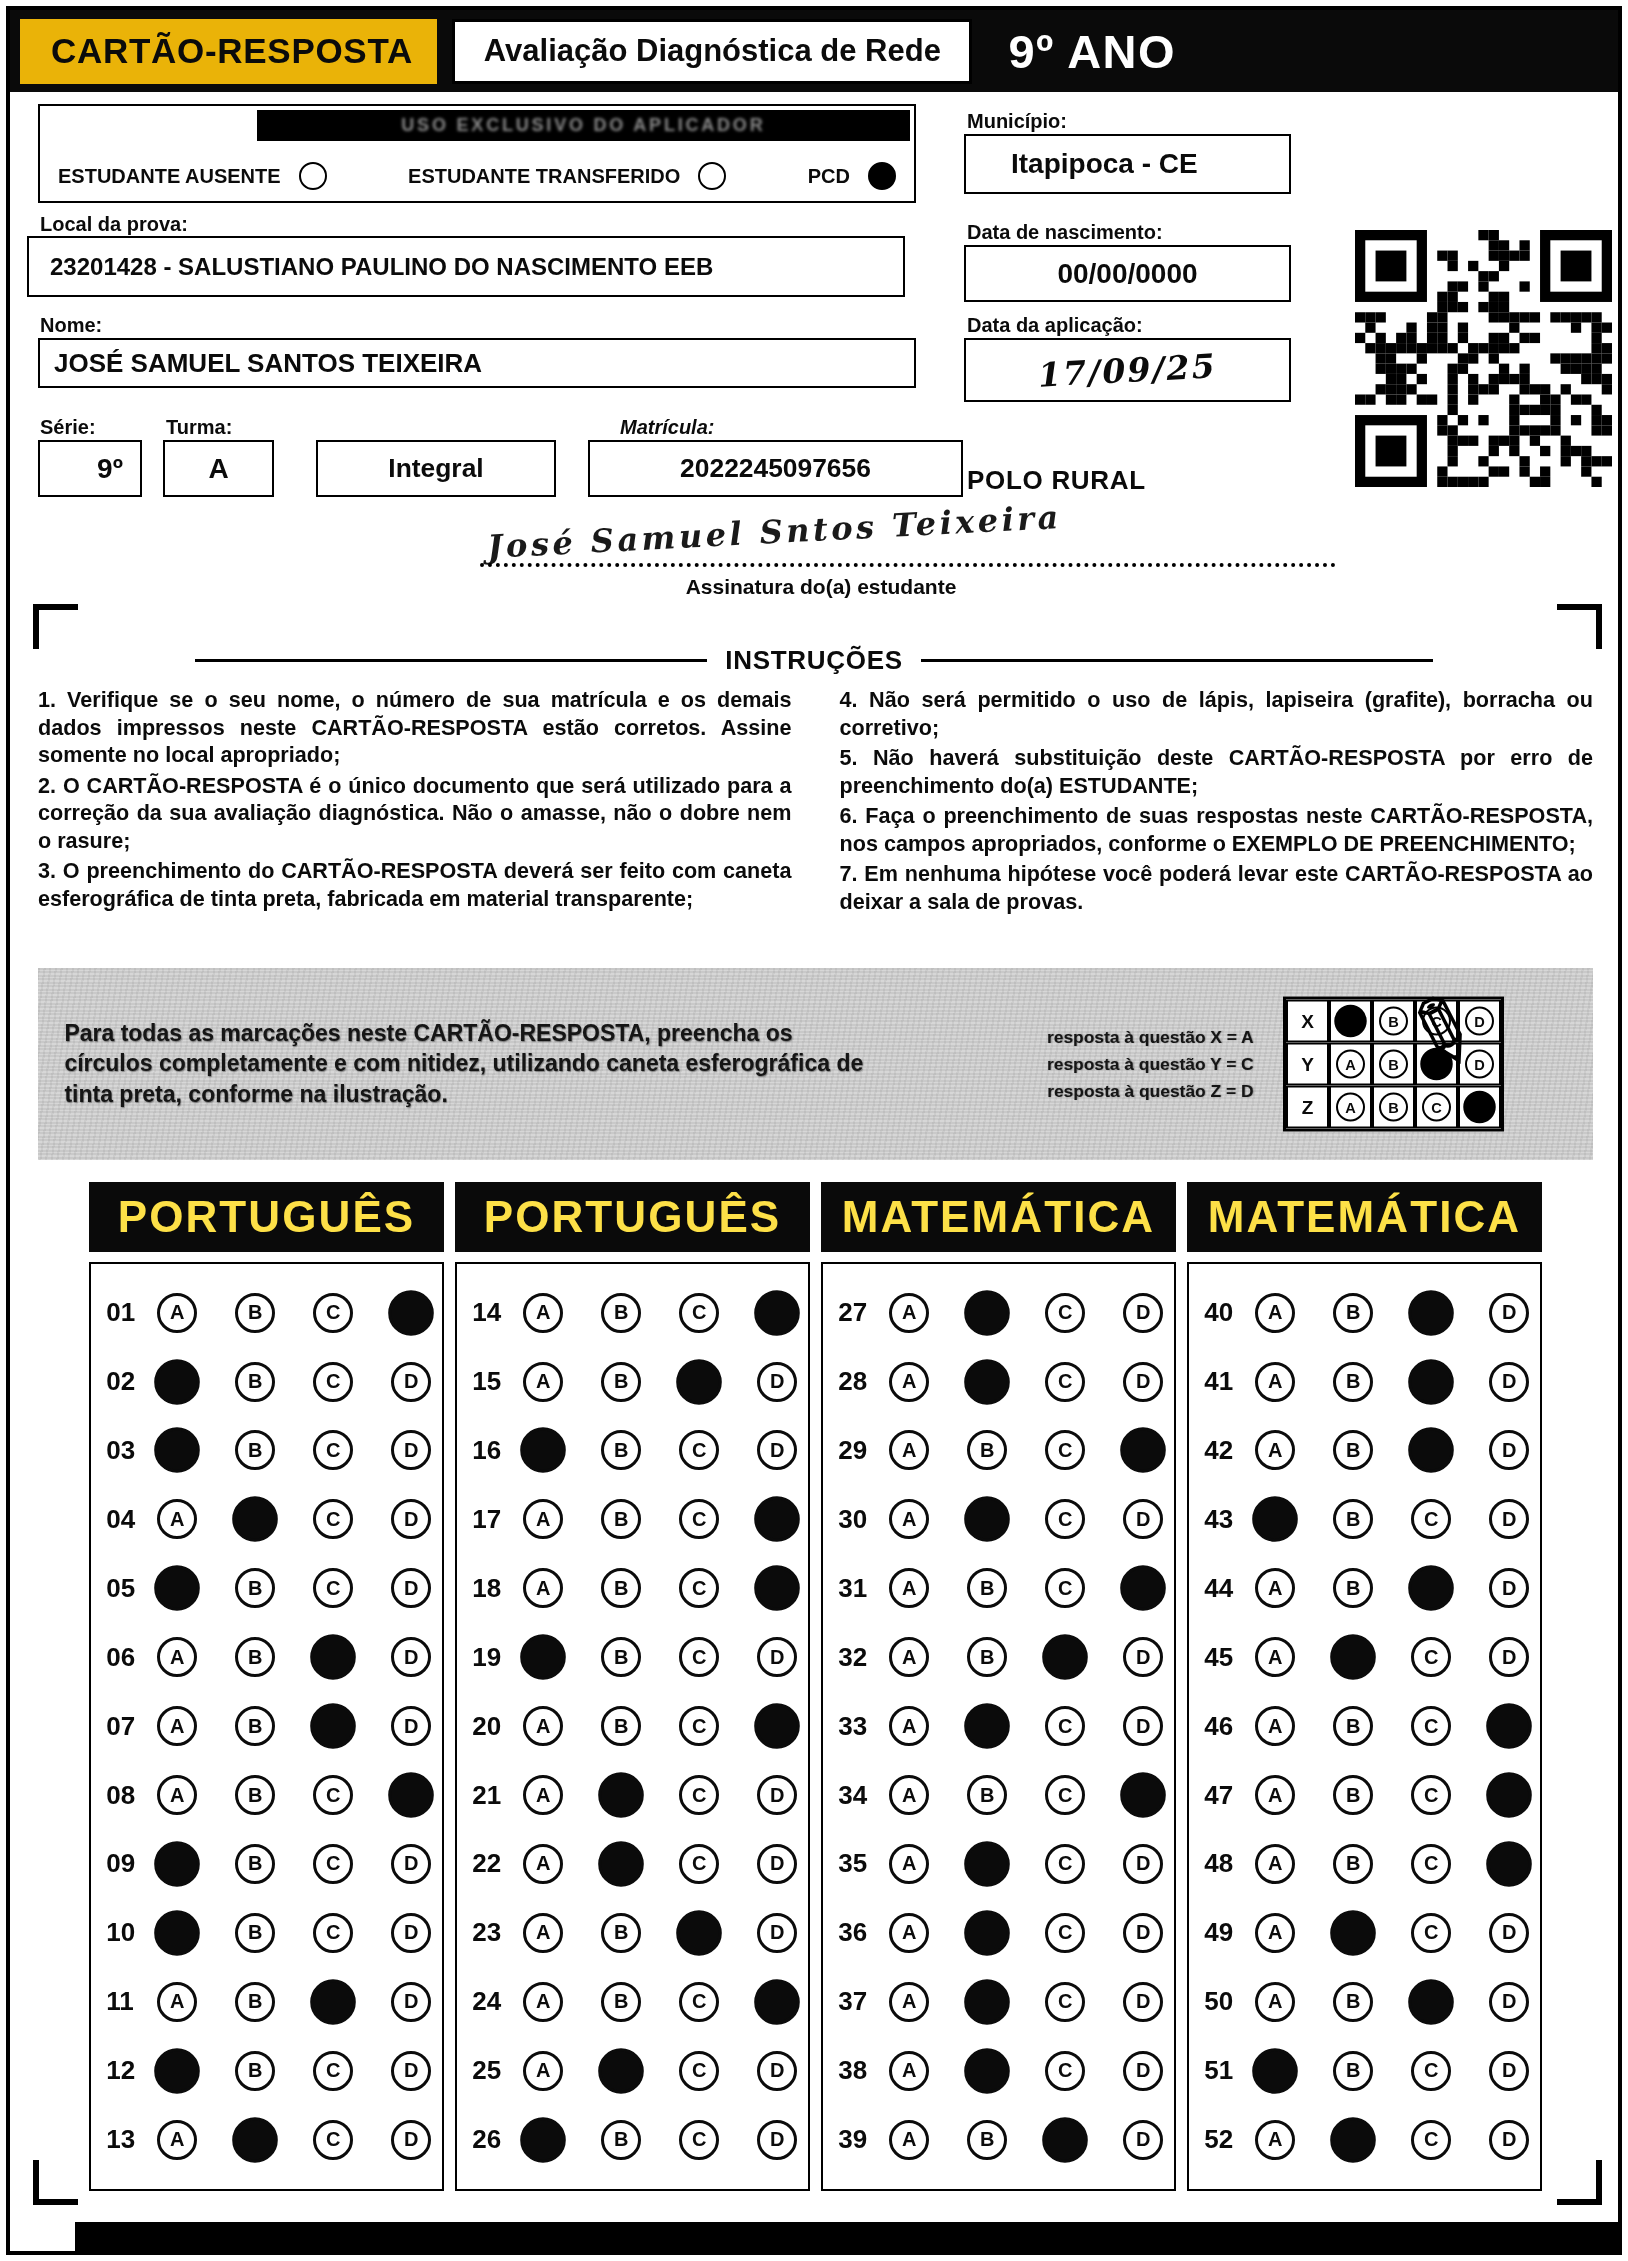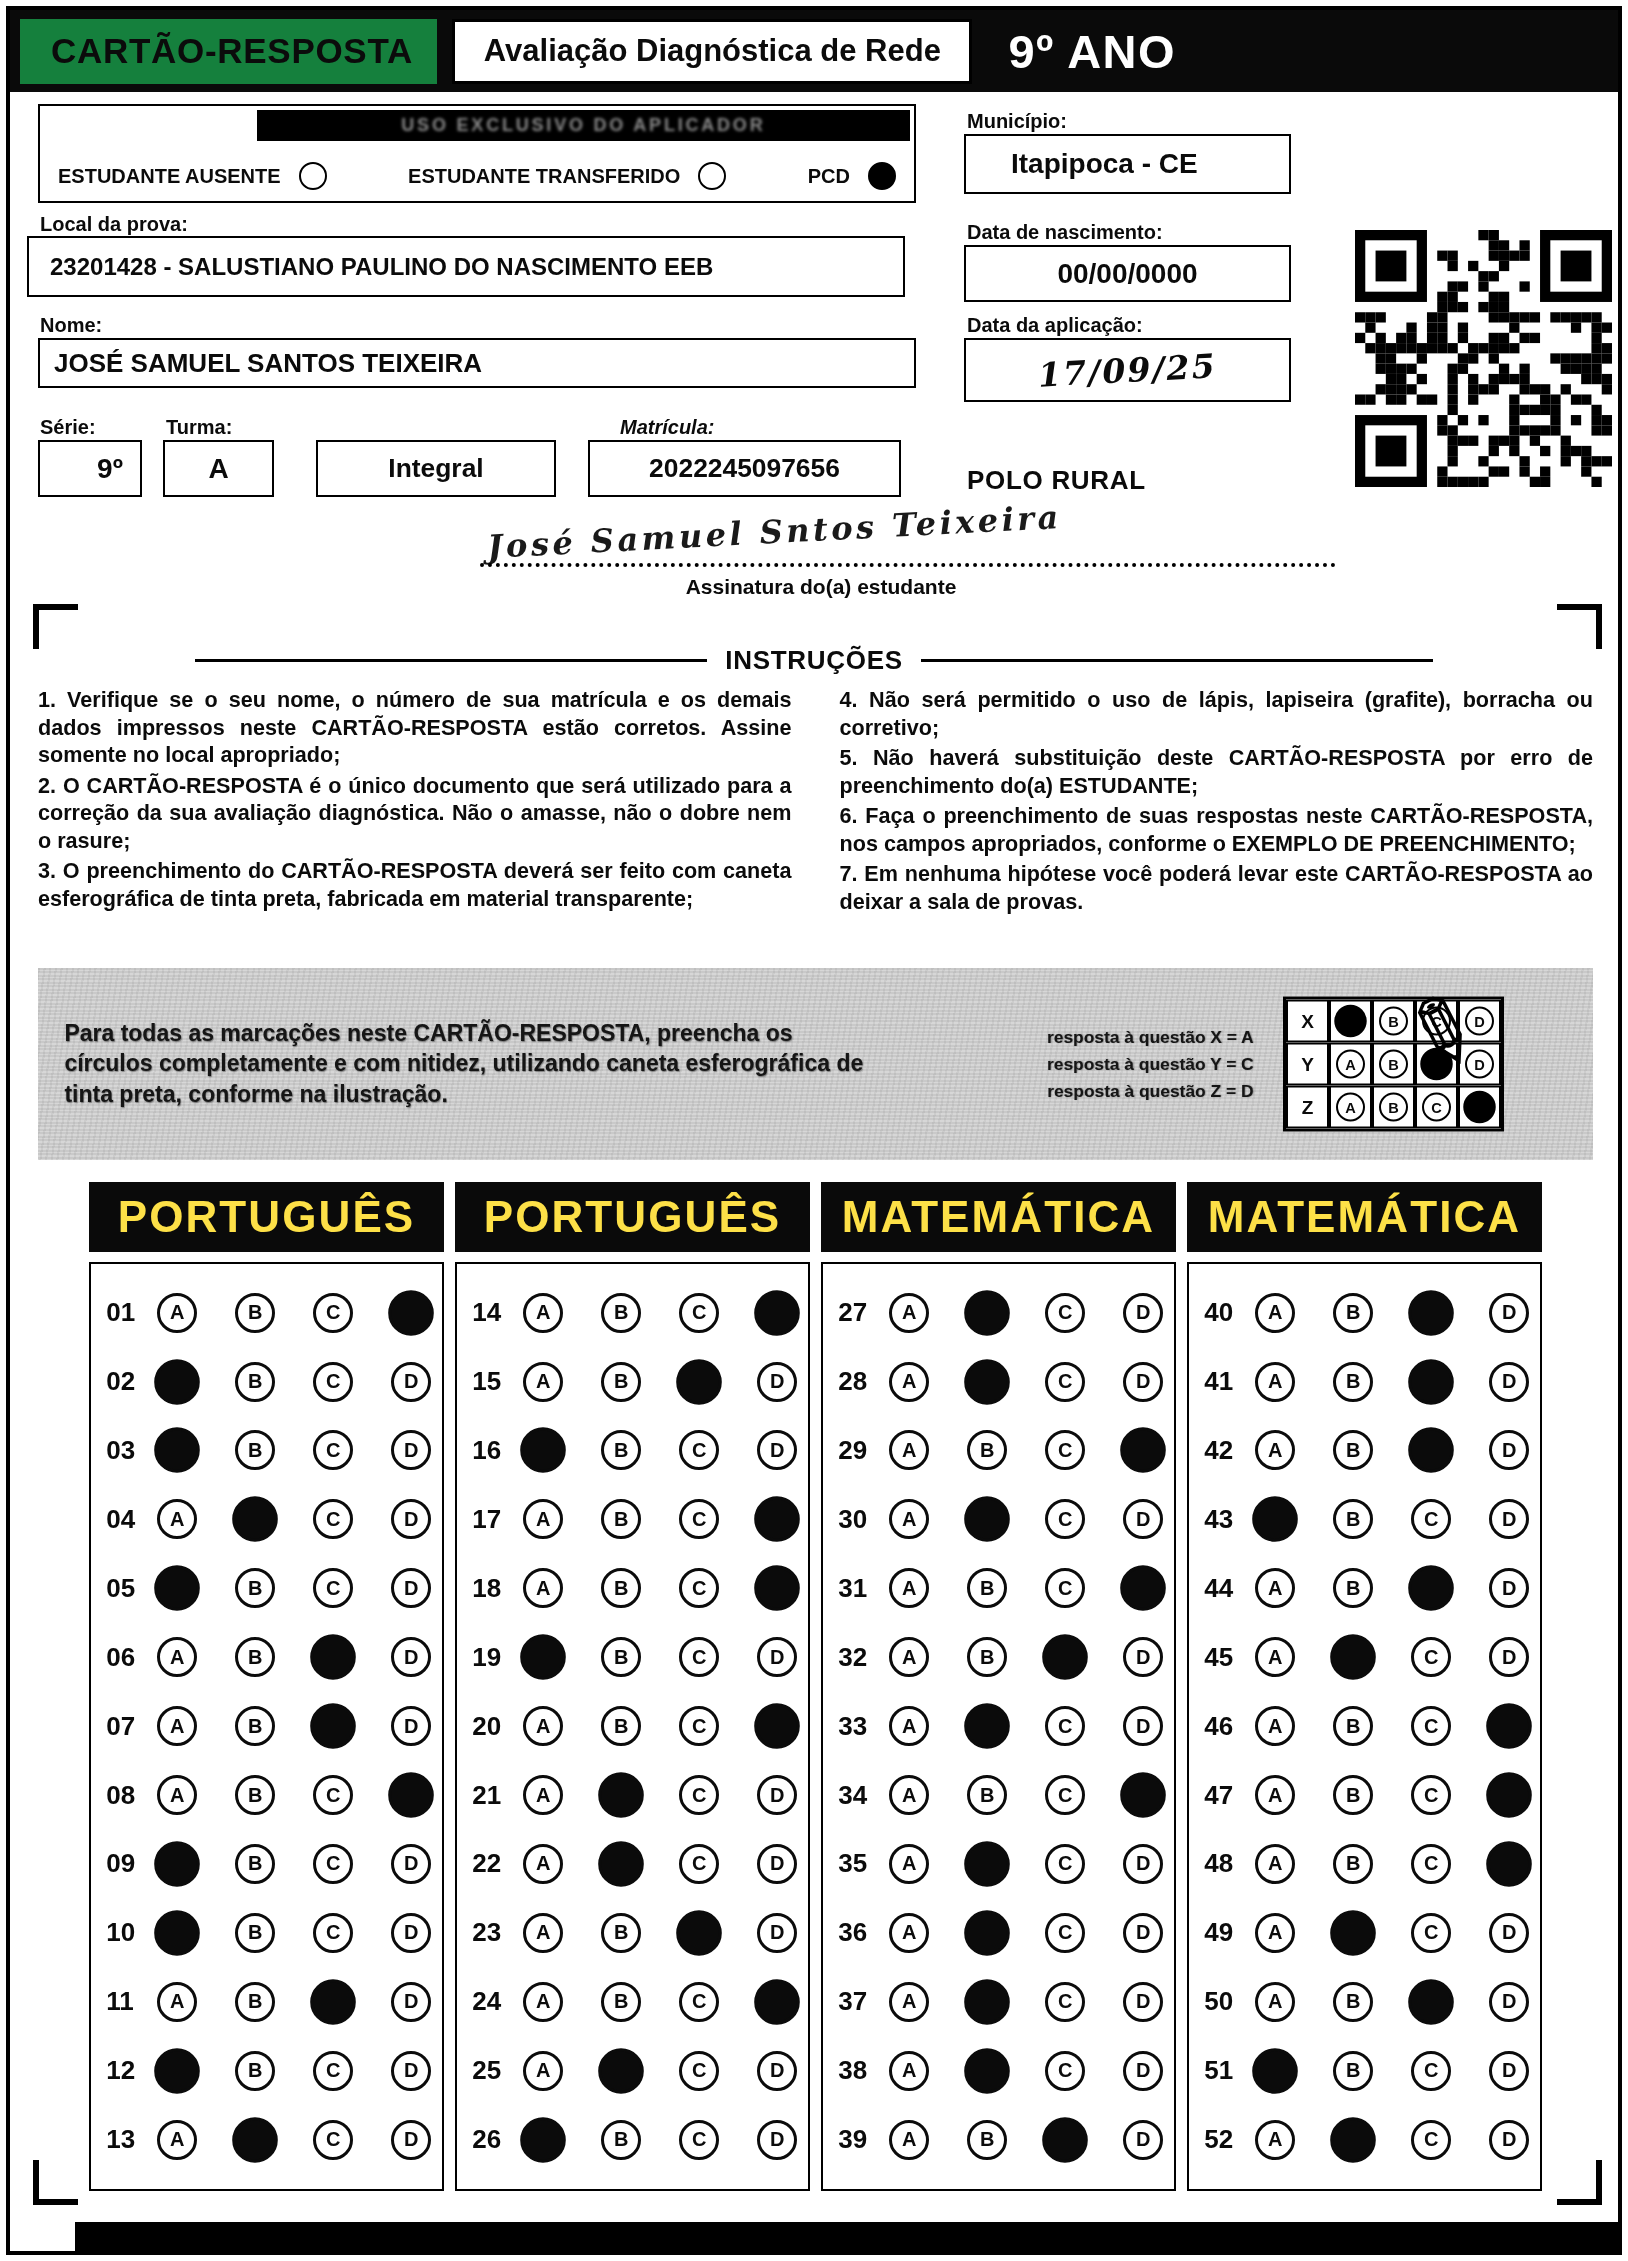--- a/index.html
+++ b/index.html
@@ -5,21 +5,21 @@
 <style>
   html,body{margin:0;padding:0;background:#888;}
   .sheet{
     position:relative;width:1628px;height:2261px;background:#fff;
     font-family:"Liberation Sans",sans-serif;color:#0b0b0b;overflow:hidden;margin:0 auto;
   }
   .frame{position:absolute;inset:5.6px;border:4.9px solid #000;pointer-events:none;}
 
   
   .topbar{position:absolute;left:10.4px;top:10.4px;right:10.4px;height:82px;background:#0a0a0a;display:flex;align-items:center;}
-  .title-box{margin-left:9.7px;width:417px;height:65px;background:#15803d;display:flex;align-items:center;padding-left:31px;
+  .title-box{margin-left:9.7px;width:417px;height:65px;background:#eab308;display:flex;align-items:center;padding-left:31px;
     font-size:35px;font-weight:bold;letter-spacing:0.7px;box-sizing:border-box;}
   .exam-box{margin-left:15.3px;width:520px;height:65px;background:#fff;border:3.5px solid #000;display:flex;align-items:center;justify-content:center;
     font-size:31px;font-weight:bold;box-sizing:border-box;}
   .grade{margin-left:36px;color:#fff;font-size:47px;font-weight:bold;letter-spacing:1.4px;}
 
   
   .status-box{position:absolute;left:38px;top:104px;width:878px;height:99px;border:2.8px solid #000;box-sizing:border-box;}
   .status-bar{position:absolute;top:4.2px;left:217px;right:4.2px;height:31px;background:#000;display:flex;align-items:center;justify-content:center;}
   .blurred{color:#8a8a8a;font-size:18px;font-weight:bold;letter-spacing:2.8px;filter:blur(1.8px);}
   .status-options{position:absolute;left:18px;right:18px;bottom:11px;display:flex;justify-content:space-between;align-items:flex-end;}
@@ -29,21 +29,21 @@
   .status-circle.filled{background:#000;}
 
   
   .lbl{position:absolute;font-size:20px;font-weight:bold;}
   .field{position:absolute;border:2.8px solid #000;box-sizing:border-box;display:flex;align-items:center;font-weight:bold;background:#fff;}
   .f-local{left:27px;top:236px;width:878px;height:61px;padding-left:21px;font-size:24px;}
   .f-nome{left:38px;top:338px;width:878px;height:50px;padding-left:14px;font-size:26px;}
   .f-serie{left:38px;top:440px;width:104px;height:57px;justify-content:center;font-size:28px;padding-left:40px;}
   .f-turma{left:163px;top:440px;width:111px;height:57px;justify-content:center;font-size:28px;}
   .f-turno{left:316px;top:440px;width:240px;height:57px;justify-content:center;font-size:26.4px;}
-  .f-matricula{left:588px;top:440px;width:313px;height:57px;justify-content:center;font-size:26.4px;}
+  .f-matricula{left:588px;top:440px;width:375px;height:57px;justify-content:center;font-size:26.4px;}
   .f-municipio{left:964px;top:134px;width:327px;height:60px;padding-left:45px;font-size:28px;}
   .f-nascimento{left:964px;top:245px;width:327px;height:57px;justify-content:center;font-size:28px;}
   .f-aplicacao{left:964px;top:338px;width:327px;height:64px;justify-content:center;}
   .handwriting{font-family:"DejaVu Serif",serif;font-style:italic;font-weight:bold;transform:rotate(-3deg);}
   .date-hand{font-size:33px;letter-spacing:2.1px;}
   .polo{position:absolute;left:967px;top:465px;font-size:26px;font-weight:bold;letter-spacing:0.7px;}
 
   
   .qr{position:absolute;left:1355px;top:230px;width:257px;height:257px;background:#fff;}
   .qr svg{width:100%;height:100%;display:block;}

